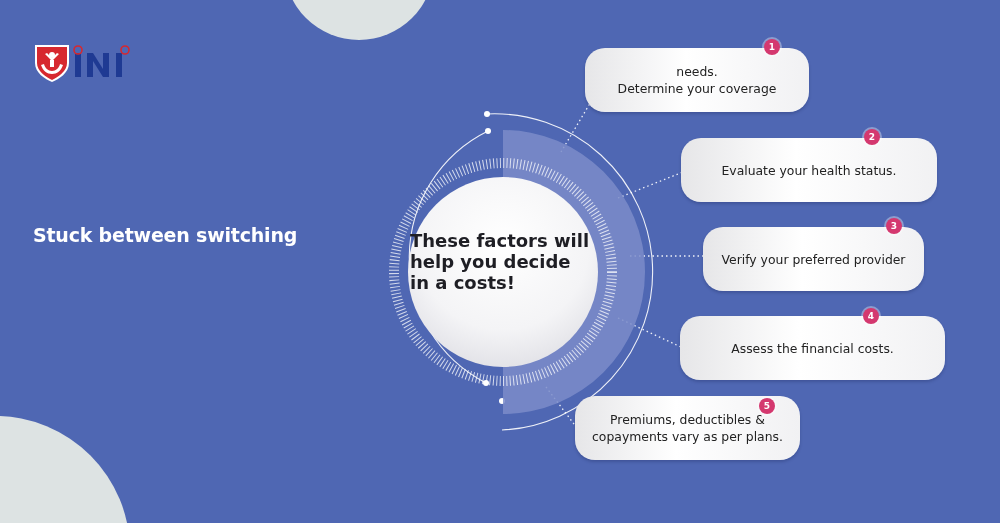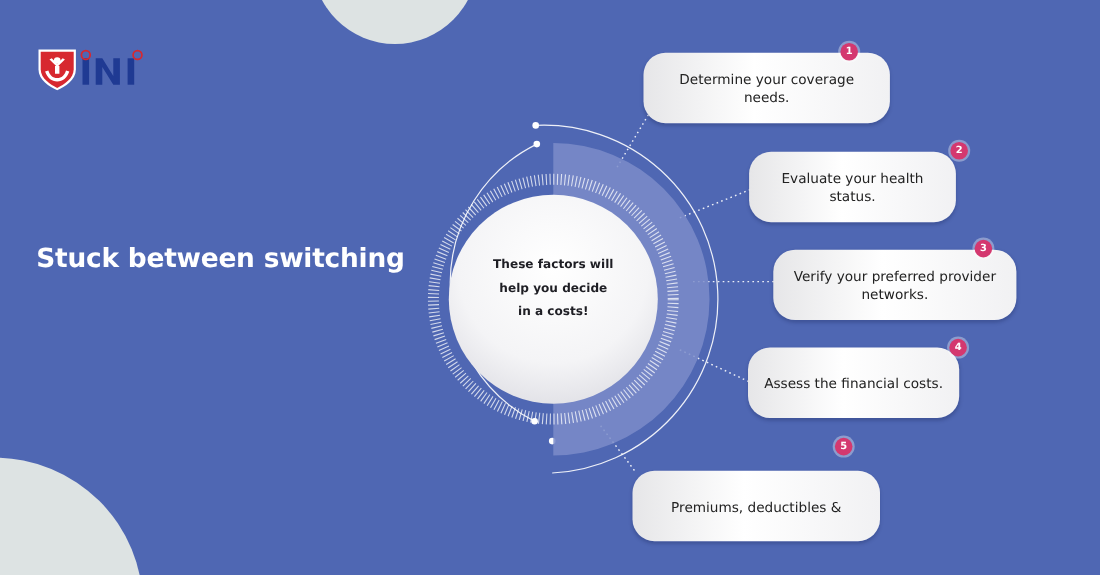--- a/index.html
+++ b/index.html
@@ -1,24 +1,24 @@
 <!DOCTYPE html>
 <html><head>
 <meta charset="utf-8">
 <style>
   html, body { margin: 0; padding: 0; }
   body { width: 1000px; height: 523px; overflow: hidden; position: relative; background: #4f67b3; font-family: "DejaVu Sans", sans-serif; }
   .deco-circle { position: absolute; border-radius: 50%; background: #dde3e3; }
   #deco-top { left: 284px; top: -110px; width: 150px; height: 150px; }
   #deco-bottom { left: -140px; top: 416px; width: 270px; height: 270px; }
   .logo { position: absolute; left: 33px; top: 43px; width: 100px; height: 40px; }
-  .headline { position: absolute; left: 33px; top: 220px; width: 340px; color: #ffffff; font-family: "DejaVu Sans", sans-serif; font-weight: bold; font-size: 24px; line-height: 31px; letter-spacing: -0.2px; }
+  .headline { position: absolute; left: 33px; top: 220px; width: 340px; color: #ffffff; font-family: "DejaVu Sans", sans-serif; font-weight: bold; font-size: 19px; line-height: 31px; letter-spacing: -0.2px; }
   .headline span { display: block; }
   svg.diagram { position: absolute; left: 0; top: 0; width: 1000px; height: 523px; }
-  .hub-text { position: absolute; left: 410px; top: 230px; width: 186px; text-align: center; color: #1e1e24; font-weight: bold; font-size: 11px; line-height: 21px; }
+  .hub-text { position: absolute; left: 410px; top: 230px; width: 186px; text-align: left; color: #1e1e24; font-weight: bold; font-size: 18px; line-height: 21px; }
   .hub-text span { display: block; }
   .card { position: absolute; background: linear-gradient(90deg, #e6e6e8 0%, #ffffff 45%, #f1f1f3 100%); border-radius: 20px; box-shadow: 0 2px 3px rgba(20,30,80,0.25); display: flex; align-items: center; justify-content: center; text-align: center; color: #222; font-size: 12.4px; line-height: 17px; box-sizing: border-box; padding: 0 14px; }
   .card .card-text span { display: block; }
   .badge { position: absolute; width: 16px; height: 16px; border-radius: 50%; background: #d4386f; color: #fff; font-size: 9px; font-weight: bold; line-height: 16px; text-align: center; box-shadow: 0 0 0 2px rgba(255,255,255,0.35); }
 </style>
 </head>
 <body>
 
 <div class="deco-circle" id="deco-top"></div>
 <div class="deco-circle" id="deco-bottom"></div>
@@ -78,46 +78,46 @@
 </svg>
 
 <div class="hub-text">
   <span>These factors will</span>
   <span>help you decide</span>
   <span>in a costs!</span>
 </div>
 
 <div class="card" style="left:585px; top:48px; width:224px; height:64px;">
   <div class="card-text">
+      <span>needs.</span>
       <span>Determine your coverage</span>
-      <span>needs.</span>
     </div>
 </div>
 <div class="badge" style="left:764px; top:39px;">1</div>
 
-<div class="card" style="left:681px; top:138px; width:188px; height:64px;">
+<div class="card" style="left:681px; top:138px; width:256px; height:64px;">
   <div class="card-text">
       <span>Evaluate your health status.</span>
     </div>
 </div>
 <div class="badge" style="left:864px; top:129px;">2</div>
 
 <div class="card" style="left:703px; top:227px; width:221px; height:64px;">
   <div class="card-text">
       <span>Verify your preferred provider</span>
-      <span>networks.</span>
     </div>
 </div>
 <div class="badge" style="left:886px; top:218px;">3</div>
 
-<div class="card" style="left:680px; top:316px; width:192px; height:64px;">
+<div class="card" style="left:680px; top:316px; width:265px; height:64px;">
   <div class="card-text">
       <span>Assess the financial costs.</span>
     </div>
 </div>
 <div class="badge" style="left:863px; top:308px;">4</div>
 
-<div class="card" style="left:575px; top:428px; width:225px; height:64px;">
+<div class="card" style="left:575px; top:396px; width:225px; height:64px;">
   <div class="card-text">
       <span>Premiums, deductibles &amp;</span>
+      <span>copayments vary as per plans.</span>
     </div>
 </div>
 <div class="badge" style="left:759px; top:398px;">5</div>
 
 </body></html>

